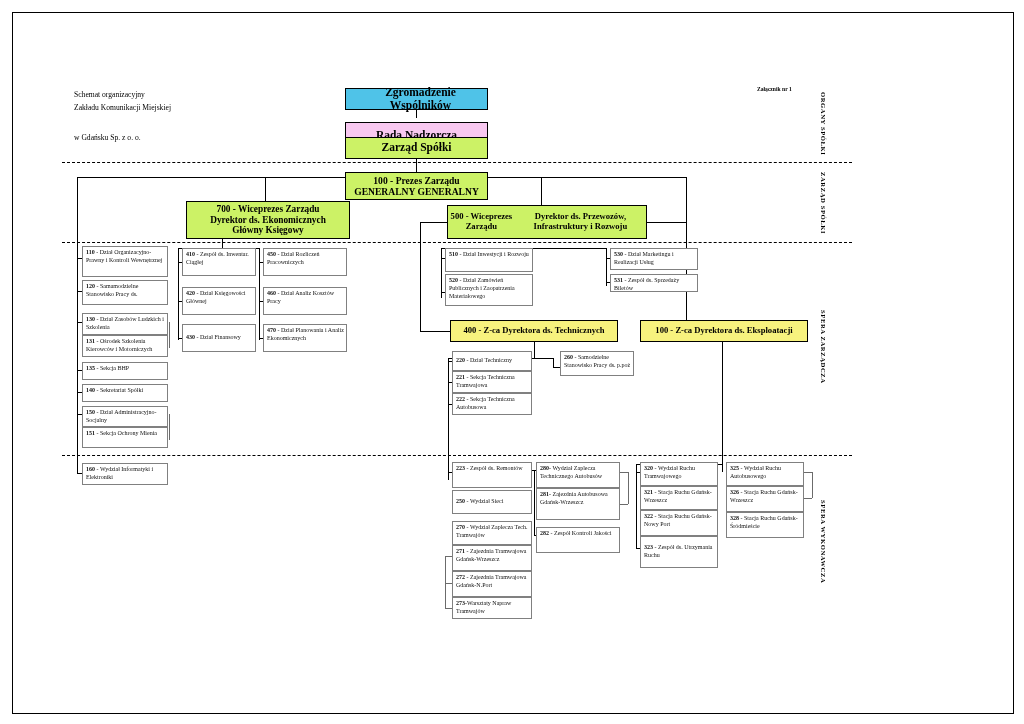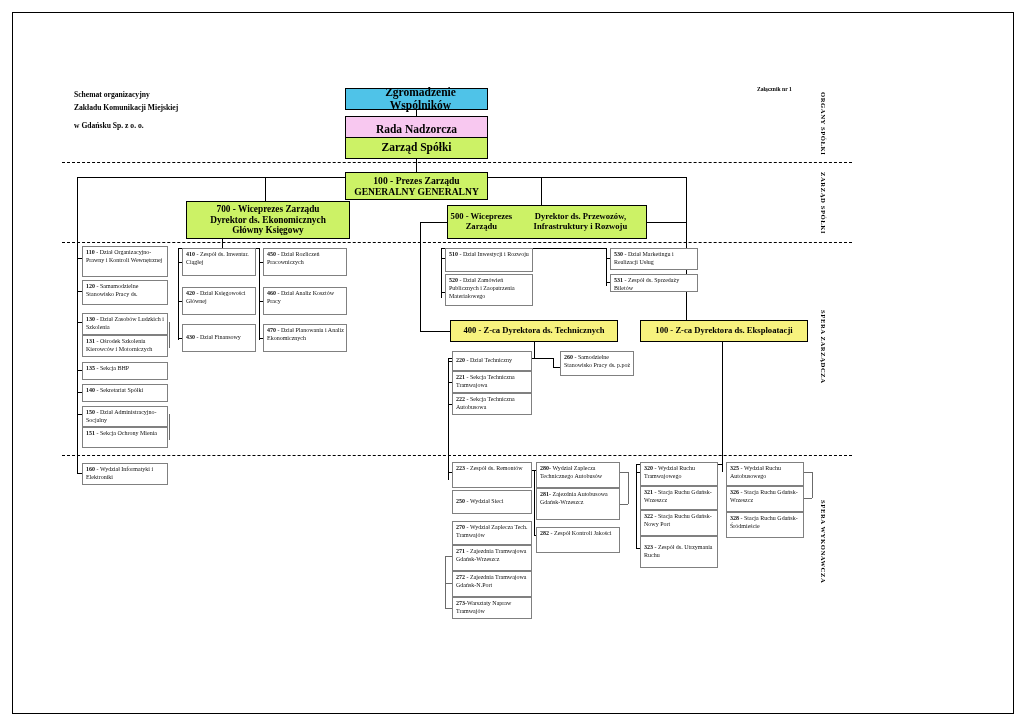--- a/index.html
+++ b/index.html
@@ -41,52 +41,52 @@
 
   
   .dashrule{position:absolute;height:0;border-top:1.4px dashed #000;}
 
   
   .vlabel{position:absolute;font-size:6.6px;font-weight:bold;letter-spacing:.6px;
           writing-mode:vertical-rl;text-orientation:mixed;
           white-space:nowrap;color:#000;}
 
   
-  .title{position:absolute;font-size:7.6px;font-weight:bold;line-height:1.75;color:#000;}
+  .title{position:absolute;font-size:7.6px;font-weight:normal;line-height:1.75;color:#000;}
   .annot{position:absolute;font-size:5.6px;font-weight:bold;color:#000;}
 </style>
 </head>
 <body>
 
 <div id="chart">
 
   <div class="frame"></div>
 
   <div class="title" style="left:74px;top:88px;">
     <div>Schemat organizacyjny</div>
     <div>Zakładu Komunikacji Miejskiej</div>
-    <div style="margin-top:4px;">w Gdańsku Sp. z o. o.</div>
+    <div style="margin-top:16px;">w Gdańsku Sp. z o. o.</div>
   </div>
   <div class="annot" style="left:757px;top:86px;">Załącznik nr 1</div>
 
   <div class="dashrule" style="left:62px;top:162px;width:790px;"></div>
   <div class="dashrule" style="left:62px;top:242px;width:790px;"></div>
   <div class="dashrule" style="left:62px;top:455px;width:790px;"></div>
 
   <div class="vlabel" style="left:820px;top:92px;">ORGANY SPÓŁKI</div>
   <div class="vlabel" style="left:820px;top:172px;">ZARZĄD SPÓŁKI</div>
   <div class="vlabel" style="left:820px;top:310px;">SFERA  ZARZĄDCZA</div>
   <div class="vlabel" style="left:820px;top:500px;">SFERA WYKONAWCZA</div>
 
   <div class="ln lnv" style="left:416px;top:110px;height:8px;"></div>
   <div class="ln lnv" style="left:416px;top:136px;height:8px;"></div>
   <div class="ln lnv" style="left:416px;top:158px;height:14px;"></div>
 
   <div class="node top-box c-cyan" style="left:345px;top:88px;width:143px;height:22px;">Zgromadzenie Wspólników</div>
-  <div class="node top-box c-pink" style="left:345px;top:116px;width:143px;height:28px;">Rada Nadzorcza</div>
+  <div class="node top-box c-pink" style="left:345px;top:122px;width:143px;height:28px;">Rada Nadzorcza</div>
   <div class="node top-box c-green" style="left:345px;top:137px;width:143px;height:22px;">Zarząd Spółki</div>
 
   <div class="node top-box c-green" style="left:345px;top:172px;width:143px;height:28px;flex-direction:column;font-size:9.6px;">
     <span>100 - Prezes Zarządu</span>
     <span>GENERALNY GENERALNY</span>
   </div>
 
   <div class="ln lnh" style="left:77px;top:177px;width:268px;"></div>
   <div class="ln lnv" style="left:77px;top:177px;height:76px;"></div>
   <div class="ln lnh" style="left:488px;top:177px;width:198px;"></div>

